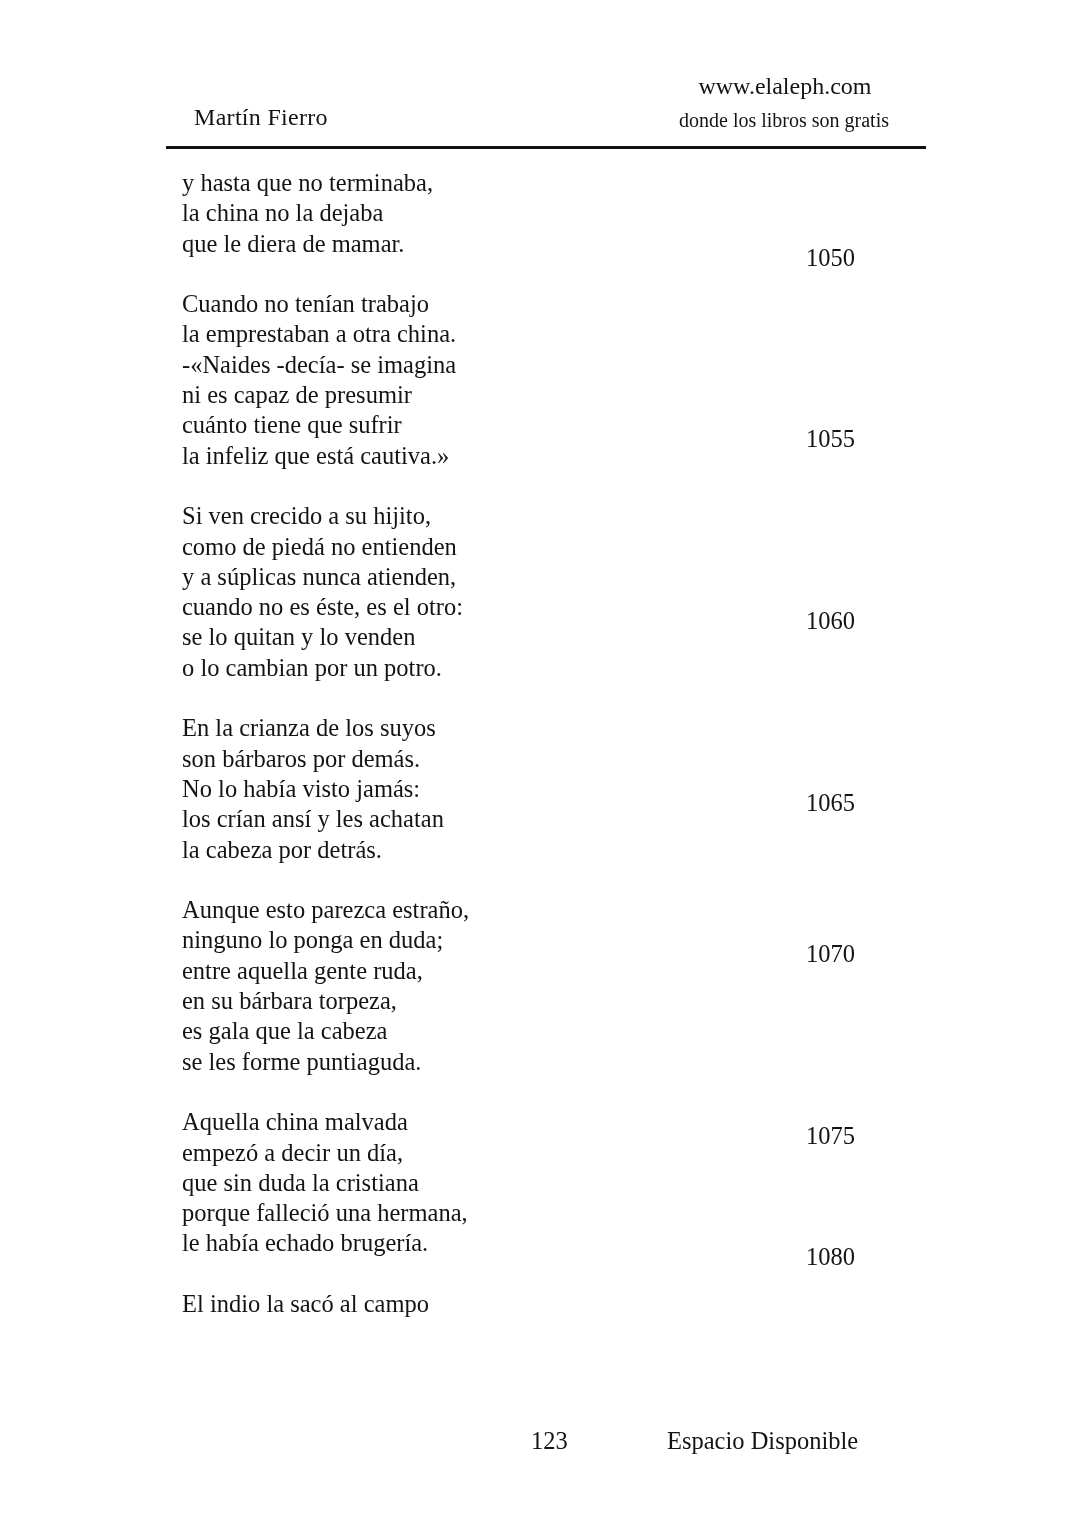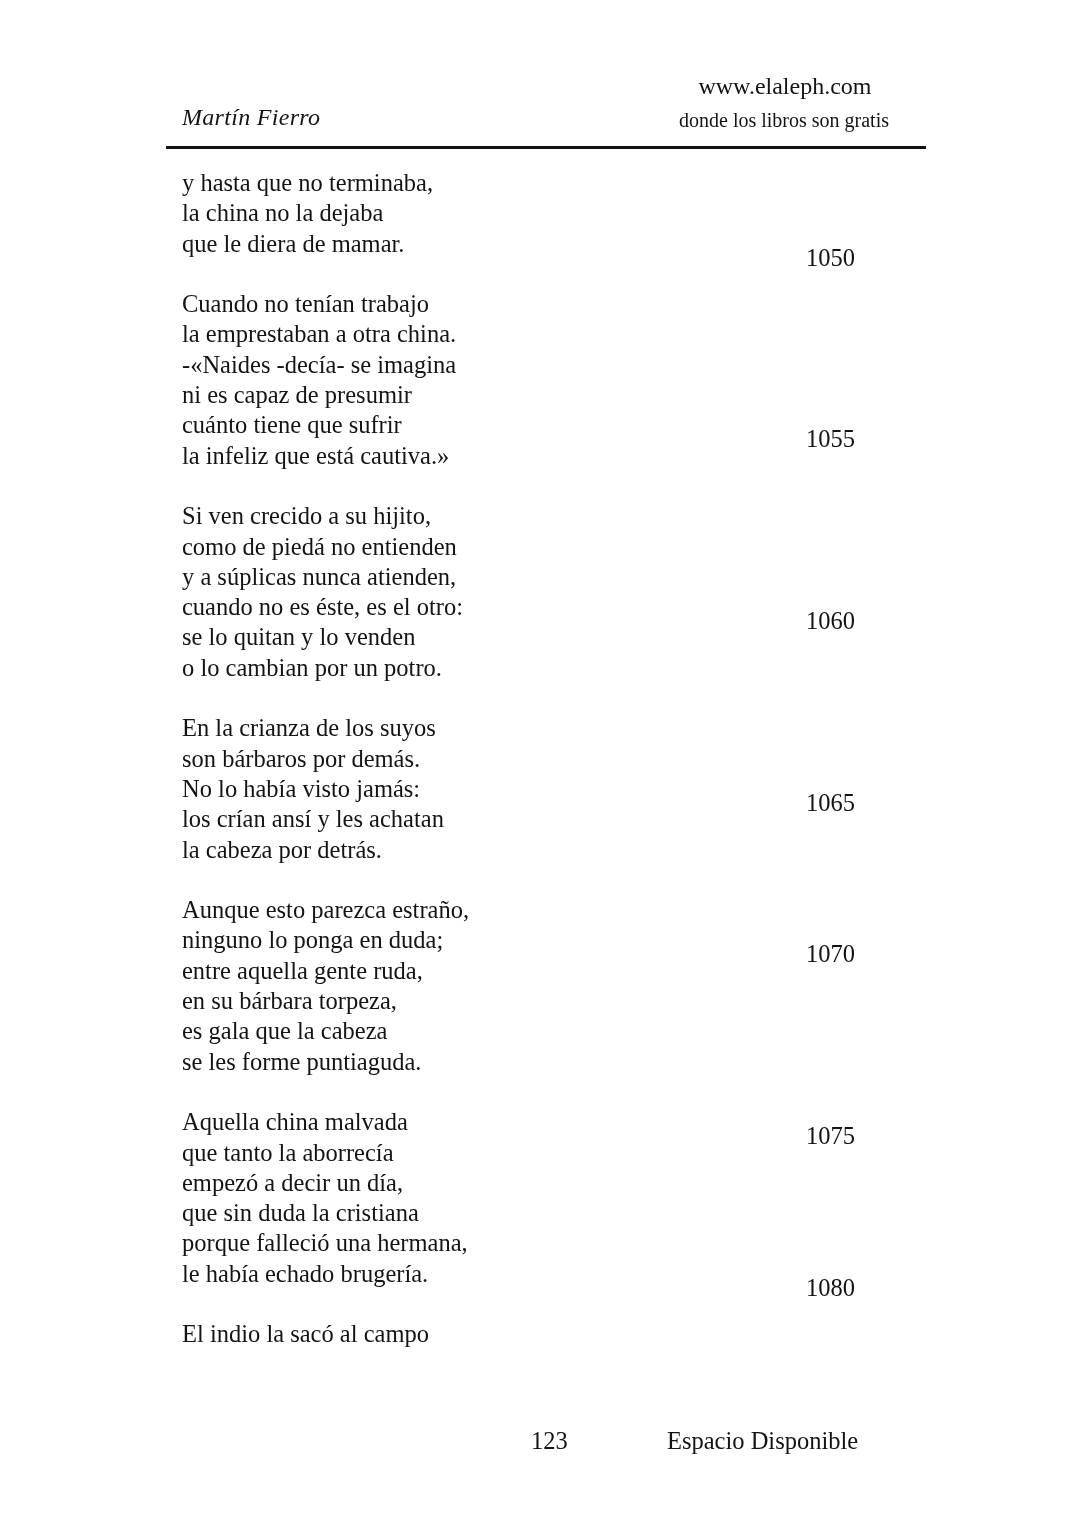--- a/index.html
+++ b/index.html
@@ -2,22 +2,22 @@
 <html><head>
   <meta charset="utf-8">
   <style>
     html, body { margin: 0; padding: 0; background: #ffffff; }
     body {
       width: 1080px; height: 1529px; position: relative; overflow: hidden;
       font-family: "Liberation Serif", "DejaVu Serif", serif;
       color: #141414;
     }
     .hdr-title {
-      position: absolute; left: 182px; top: 104px;
-      font-size: 24px; font-style: italic; letter-spacing: 0.3px;
+      position: absolute; left: 194px; top: 104px;
+      font-size: 24px; letter-spacing: 0.3px;
     }
     .hdr-site {
       position: absolute; left: 670px; width: 230px; top: 73px;
       text-align: center; font-size: 24px;
     }
     .hdr-site b { font-weight: normal; }
     .hdr-tag {
       position: absolute; left: 668px; width: 232px; top: 109px;
       text-align: center; font-size: 20px;
     }
@@ -90,21 +90,20 @@
       <div class="line"><span>Aunque esto parezca estraño,</span></div>
       <div class="line"><span>ninguno lo ponga en duda;</span><span class="num">1070</span></div>
       <div class="line"><span>entre aquella gente ruda,</span></div>
       <div class="line"><span>en su bárbara torpeza,</span></div>
       <div class="line"><span>es gala que la cabeza</span></div>
       <div class="line"><span>se les forme puntiaguda.</span></div>
     </div>
     <div class="gap"></div>
     <div class="stanza">
       <div class="line"><span>Aquella china malvada</span><span class="num">1075</span></div>
-      <div class="line"><span>que tanto la aborrecía</span></div>
       <div class="line"><span>empezó a decir un día,</span></div>
       <div class="line"><span>que sin duda la cristiana</span></div>
       <div class="line"><span>porque falleció una hermana,</span></div>
       <div class="line"><span>le había echado brugería.</span><span class="num">1080</span></div>
     </div>
     <div class="gap"></div>
     <div class="stanza">
       <div class="line"><span>El indio la sacó al campo</span></div>
     </div>
   </div>

